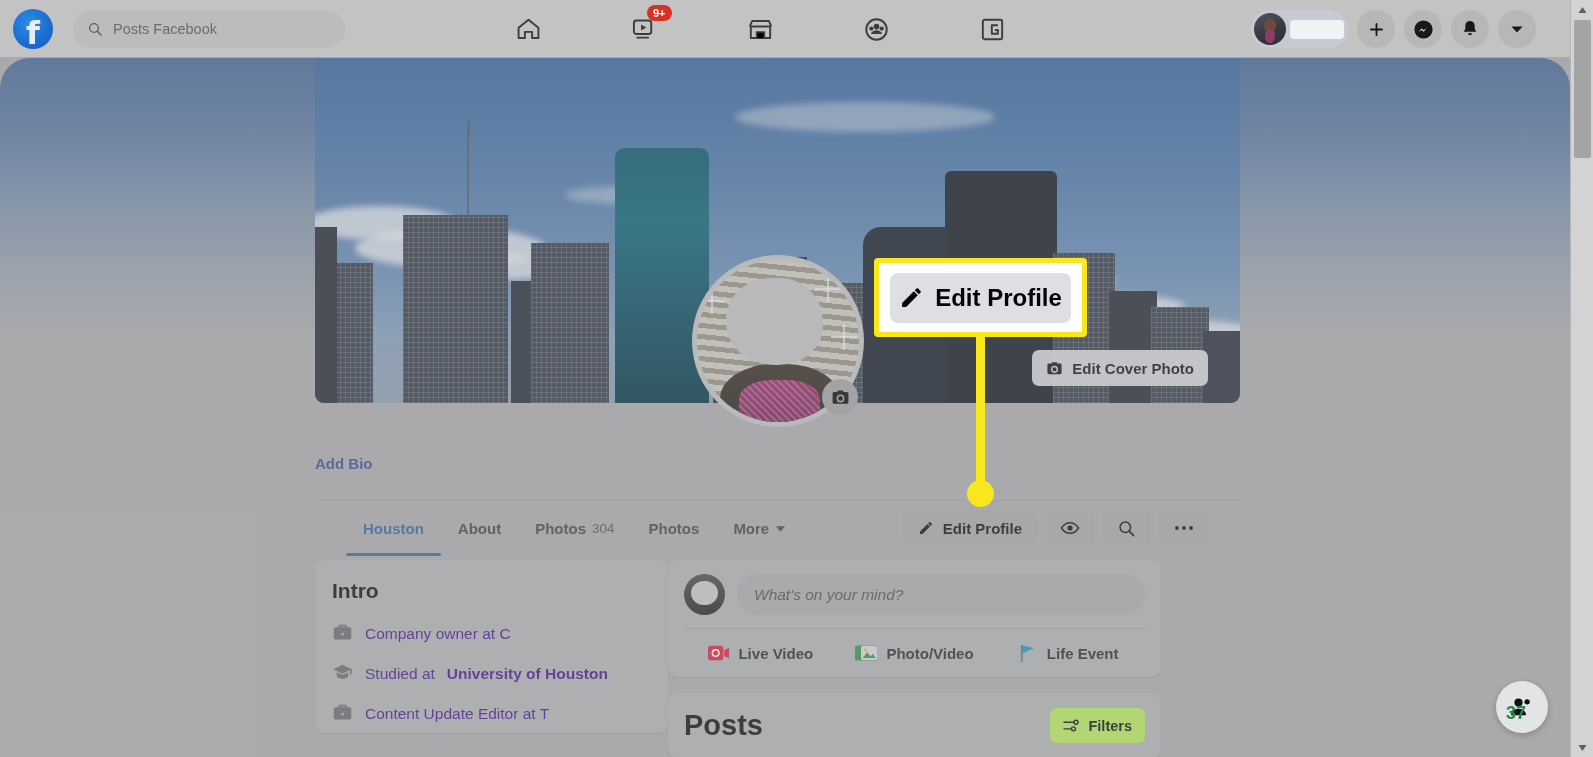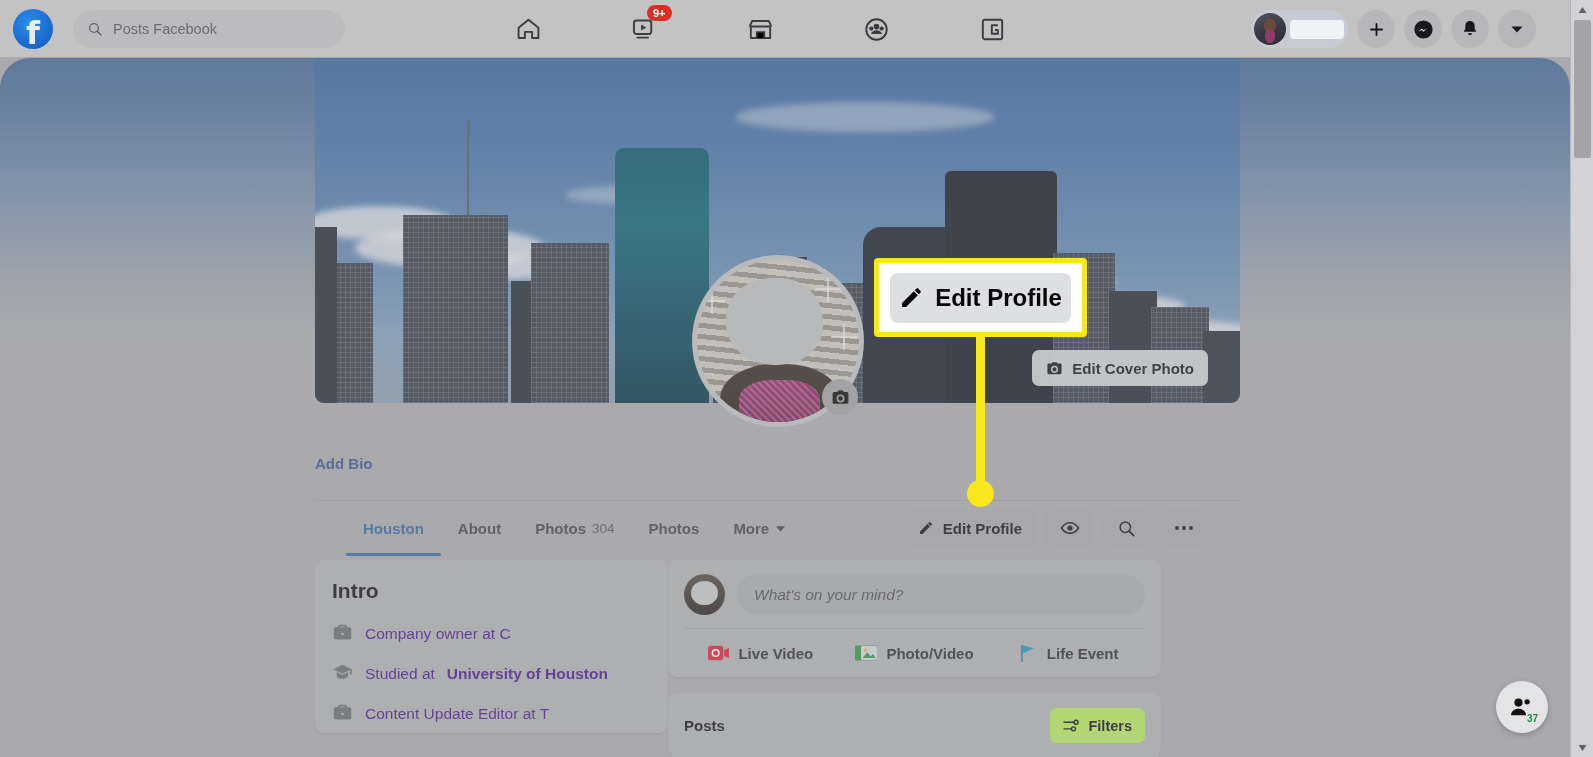--- a/index.html
+++ b/index.html
@@ -303,40 +303,40 @@
   .comp-divider { height: 1px; background: #a8a9ab; margin: 13px 0 0 0; }
   .comp-actions {
     height: 48px; display: flex; align-items: center;
   }
   .comp-act {
     flex: 1; display: flex; align-items: center; justify-content: center; gap: 9px;
     font-size: 15px; font-weight: bold; color: #34363a;
   }
 
   .posts-card { margin-top: 16px; padding: 15px 16px; display: flex; align-items: center; }
-  .posts-title { font-size: 15px; font-weight: bold; color: #17181a; }
+  .posts-title { font-size: 29px; font-weight: bold; color: #17181a; }
   .posts-actions { margin-left: auto; display: flex; gap: 8px; }
   .posts-btn {
     height: 35px; border-radius: 7px; background: #bef264;
     display: flex; align-items: center; gap: 8px; padding: 0 13px;
     font-size: 14.5px; font-weight: bold; color: #16181a;
   }
 
   
   .contacts-fab {
     position: absolute; right: 45px; bottom: 24px;
     width: 52px; height: 52px; border-radius: 50%;
     background: #e3e4e6;
     display: flex; align-items: center; justify-content: center;
     box-shadow: 0 2px 6px rgba(0,0,0,0.22);
     z-index: 45;
   }
   .fab-badge {
-    position: absolute; right: 10px; bottom: 9px;
-    font-size: 10px; font-weight: bold; color: #1f8a4c;
+    position: absolute; right: 22px; bottom: 9px;
+    font-size: 18px; font-weight: bold; color: #1f8a4c;
   }
 
   
   .scrollbar {
     position: absolute; top: 0; right: 0;
     width: 23px; height: 757px;
     background: #d3d3d5;
     border-left: 1px solid #b6b6b8;
     z-index: 50;
   }

